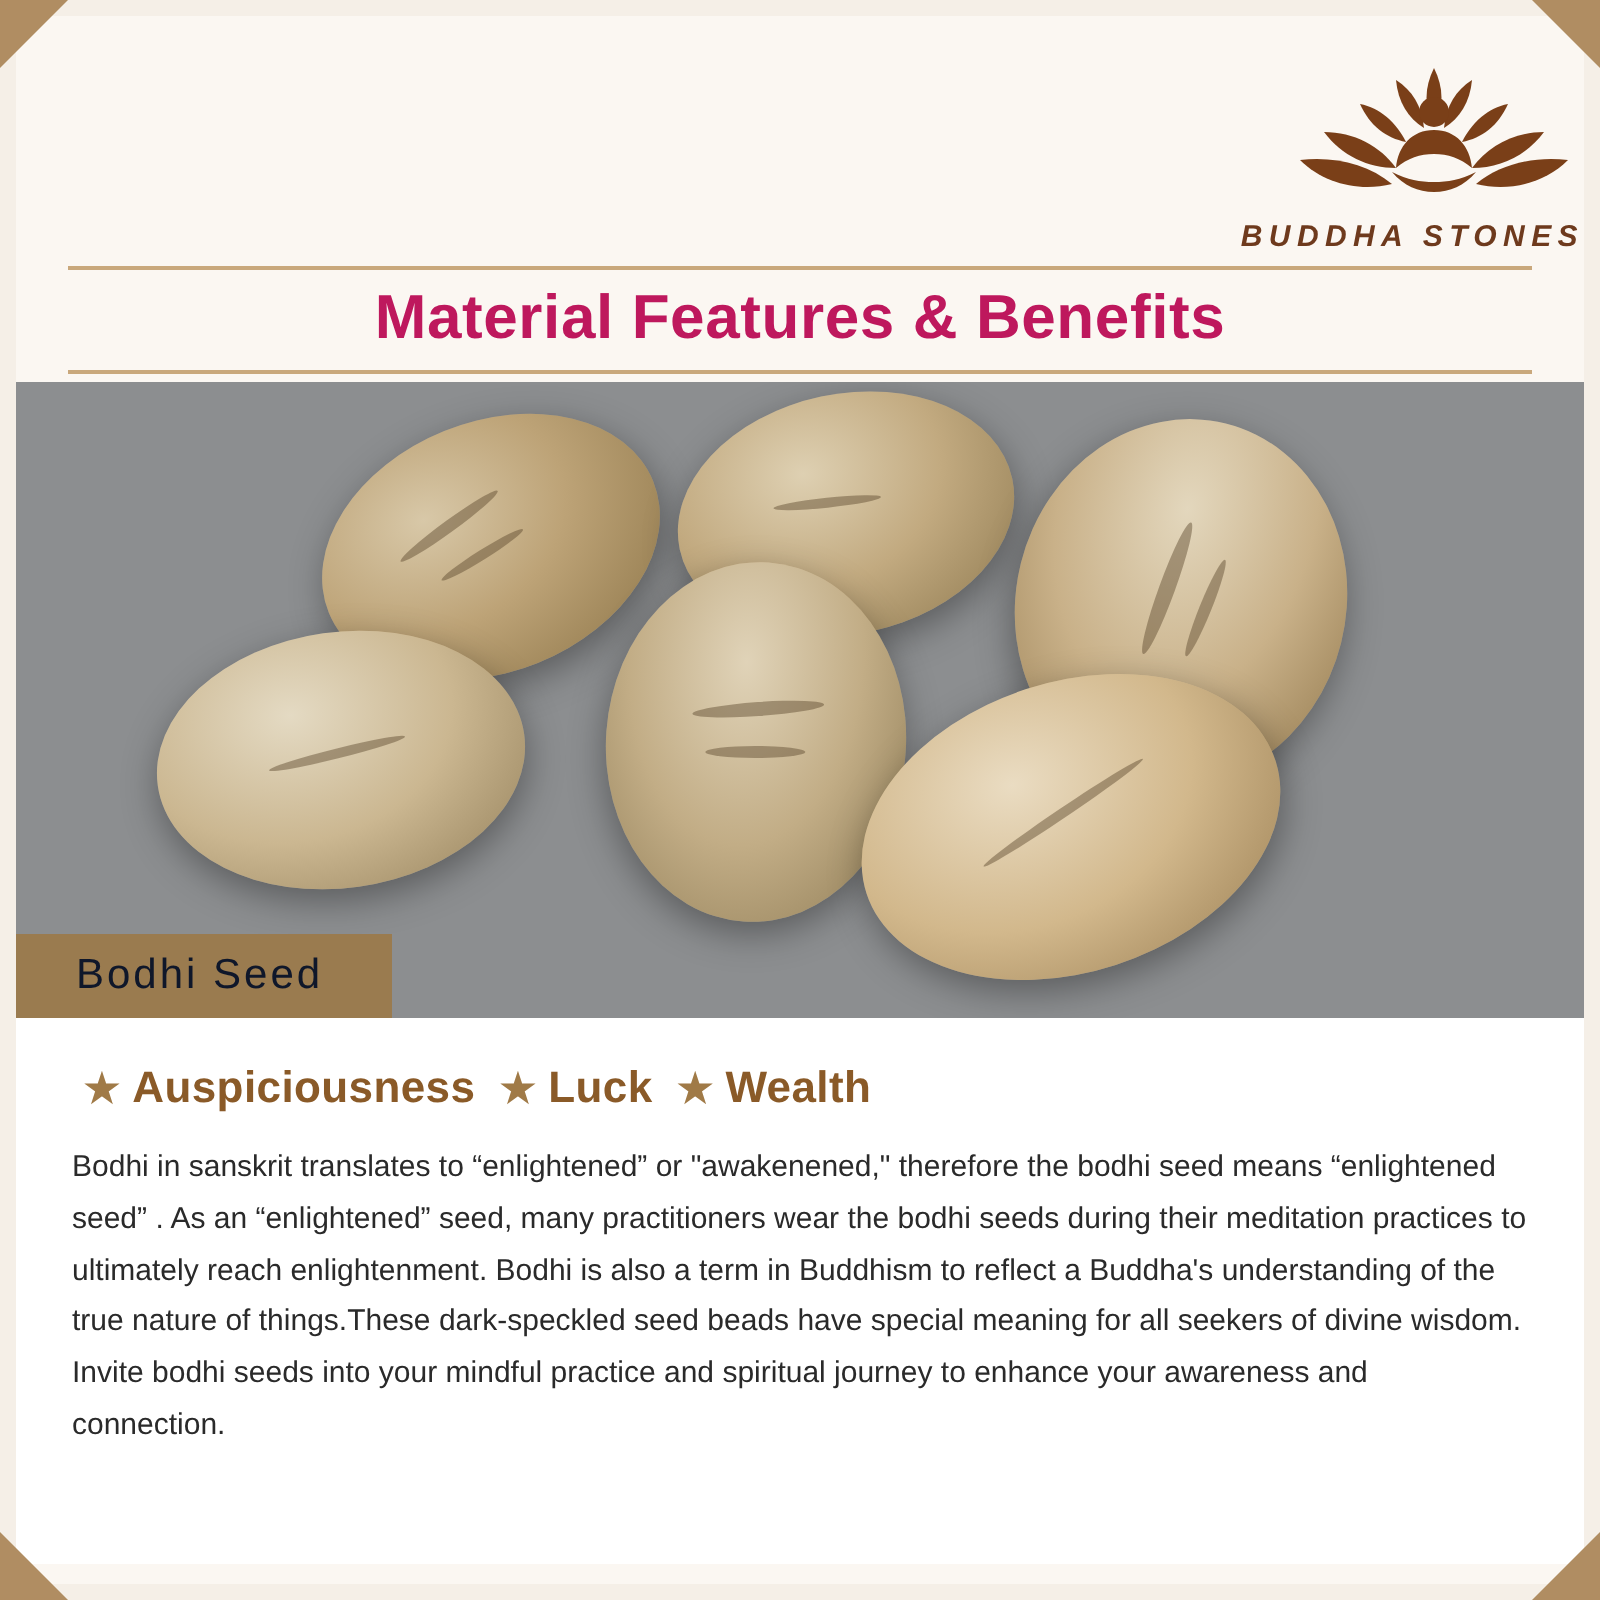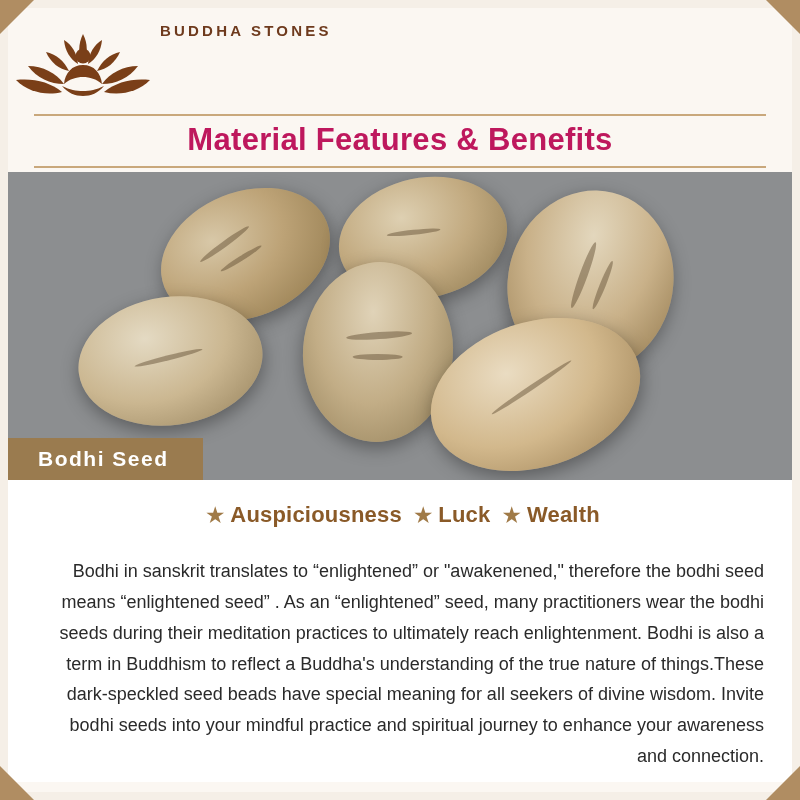--- a/index.html
+++ b/index.html
@@ -27,21 +27,21 @@
     left:8px;top:8px;right:8px;bottom:8px;
     background:#fbf7f2;
     display:flex;flex-direction:column;
   }
   
   .brandbar{
     background:#fbf7f2;
     padding:14px 0 4px;
     text-align:center;
   }
-  .logo-wrap{display:flex;flex-direction:row;align-items:flex-start;gap:2px;}
+  .logo-wrap{display:flex;flex-direction:column;align-items:flex-end;gap:2px;font-style:italic;}
   .logo-mark{line-height:0;}
   .brand-name{
     font-size:15px;
     letter-spacing:3.2px;
     color:#6e3a1d;
     font-weight:700;
   }
   
   .title-band{
     position:relative;
@@ -86,47 +86,46 @@
      background:radial-gradient(ellipse at 38% 30%, #e4dac3 0%, #cbb791 50%, #94805a 100%);}
   .s5{width:150px;height:180px;left:295px;top:90px;transform:rotate(4deg);
      background:radial-gradient(ellipse at 45% 28%, #e0d3b8 0%, #c2ad86 50%, #8d7a53 100%);}
   .s6{width:215px;height:145px;left:420px;top:150px;transform:rotate(-18deg);
      background:radial-gradient(ellipse at 40% 30%, #eadcc2 0%, #d2b88c 50%, #9b7f53 100%);}
   .speck{position:absolute;background:rgba(90,70,45,.45);border-radius:50%;}
 
   .caption{
     position:absolute;left:0;bottom:0;
     background:#9a7b4f;
-    color:#ffffff;
+    color:#0f172a;
     font-size:21px;
-    font-weight:700;
+    font-weight:400;
     letter-spacing:1.5px;
     padding:9px 34px 9px 30px;
   }
   
   .content{
     flex:1;
     background:#ffffff;
     padding:16px 28px 10px;
     display:flex;flex-direction:column;
   }
   .keywords{
-    text-align:center;
     color:#8a5a28;
     font-size:22px;
     font-weight:700;
-    margin:6px 0 28px;
+    margin:6px 0 14px;
     letter-spacing:.2px;
   }
   .keywords .star{color:#a07a47;font-size:20px;margin:0 6px;}
   .desc{
-    font-size:18px;
+    font-size:15px;
     line-height:1.72;
     color:#2a2a2a;
-    text-align:right;
+    text-align:left;
   }
   .footer-strip{height:10px;background:#fbf7f2;}
 </style>
 </head>
 <body>
 
 <div class="page">
 
   <div class="corner tl"></div>
   <div class="corner tr"></div>

